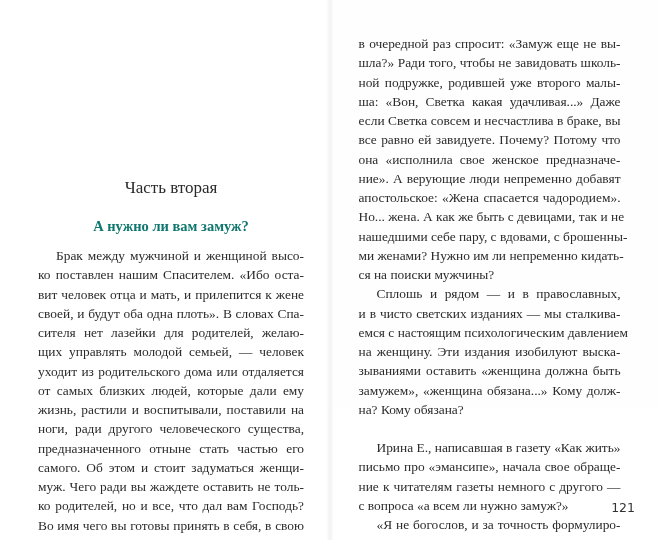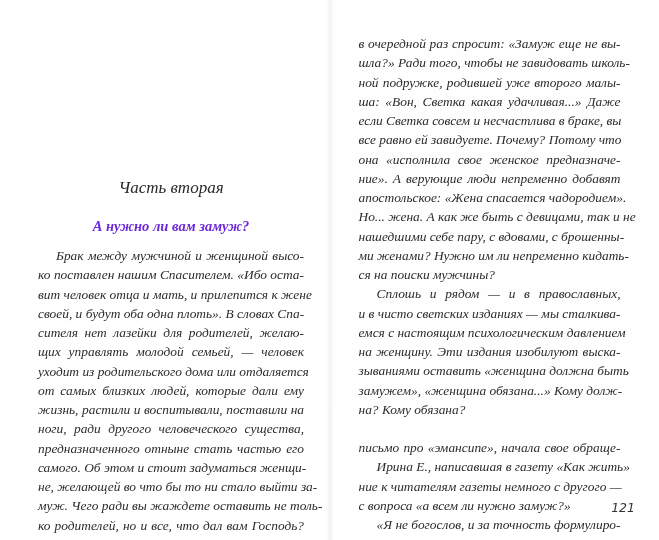--- a/index.html
+++ b/index.html
@@ -4,21 +4,21 @@
   <style>
     html, body { margin: 0; padding: 0; }
     body {
       width: 659px; height: 540px; overflow: hidden;
       background: #ffffff;
       font-family: "DejaVu Serif", "Liberation Serif", serif;
       color: #2a2a2a;
       position: relative;
     }
     .spread { position: absolute; inset: 0; display: flex; }
-    .page { position: relative; height: 408px; font-style: italic; }
+    .page { position: relative; height: 408px; }
     .page.left { width: 330px; background: #ffffff; }
     .page.right { width: 329px; background: #fefefe; border-left: 1px solid #f1f1f1; }
     .gutter {
       position: absolute; left: 326px; top: 0; width: 8px; height: 540px;
       background: linear-gradient(to right, #fff, #f2f2f2 50%, #fff);
     }
     .text-block {
       position: absolute;
       font-family: "Liberation Serif", "DejaVu Serif", serif;
       font-size: 13.4px;
@@ -38,21 +38,21 @@
       margin-top: 40px;
     }
     .part-title {
       position: absolute; left: 38px; width: 266px; top: 160px;
       text-align: center; font-size: 17.5px; font-weight: bold; font-family: "Liberation Serif", serif;
       color: #262626;
     }
     .section-title {
       position: absolute; left: 38px; width: 266px; top: 218px;
       text-align: center; font-size: 14.5px; font-weight: bold; font-family: "Liberation Serif", serif;
-      color: #6d28d9;
+      color: #0f766e;
     }
     .page-number {
       position: absolute; top: 500px; font-family: "DejaVu Sans", sans-serif;
       font-size: 12.5px; color: #333;
     }
     .left .page-number { left: 38px; margin-top: 48px; }
     .right .page-number { right: 24px; }
     .gap { display: block; height: 19px; }
   </style>
 </head>
@@ -68,21 +68,20 @@
       <span class="line">вит человек отца и мать, и прилепится к жене</span>
       <span class="line">своей, и будут оба одна плоть». В словах Спа-</span>
       <span class="line">сителя нет лазейки для родителей, желаю-</span>
       <span class="line">щих управлять молодой семьей, — человек</span>
       <span class="line">уходит из родительского дома или отдаляется</span>
       <span class="line">от самых близких людей, которые дали ему</span>
       <span class="line">жизнь, растили и воспитывали, поставили на</span>
       <span class="line">ноги, ради другого человеческого существа,</span>
       <span class="line">предназначенного отныне стать частью его</span>
       <span class="line">самого. Об этом и стоит задуматься женщи-</span>
-      <span class="line">не, желающей во что бы то ни стало выйти за-</span>
       <span class="line">муж. Чего ради вы жаждете оставить не толь-</span>
       <span class="line">ко родителей, но и все, что дал вам Господь?</span>
       <span class="line">Во имя чего вы готовы принять в себя, в свою</span>
 
     </div>
     <div class="page-number">120</div>
   </div>
 
   <div class="page right">
     <div class="text-block" style="top:34px;">
@@ -103,22 +102,22 @@
       <span class="line indent">Сплошь и рядом — и в православных,</span>
       <span class="line">и в чисто светских изданиях — мы сталкива-</span>
       <span class="line">емся с настоящим психологическим давлением</span>
       <span class="line">на женщину. Эти издания изобилуют выска-</span>
       <span class="line">зываниями оставить «женщина должна быть</span>
       <span class="line">замужем», «женщина обязана...» Кому долж-</span>
       <span class="line last">на? Кому обязана?</span>
 
       <span class="gap"></span>
 
+      <span class="line indent">Ирина Е., написавшая в газету «Как жить»</span>
       <span class="line">письмо про «эмансипе», начала свое обраще-</span>
-      <span class="line indent">Ирина Е., написавшая в газету «Как жить»</span>
       <span class="line">ние к читателям газеты немного с другого —</span>
       <span class="line last">с вопроса «а всем ли нужно замуж?»</span>
 
       <span class="line indent">«Я не богослов, и за точность формулиро-</span>
       <span class="line">вок не ручаюсь, но, насколько мне известно,</span>
 
     </div>
     <div class="page-number">121</div>
   </div>
   <div class="gutter"></div>

